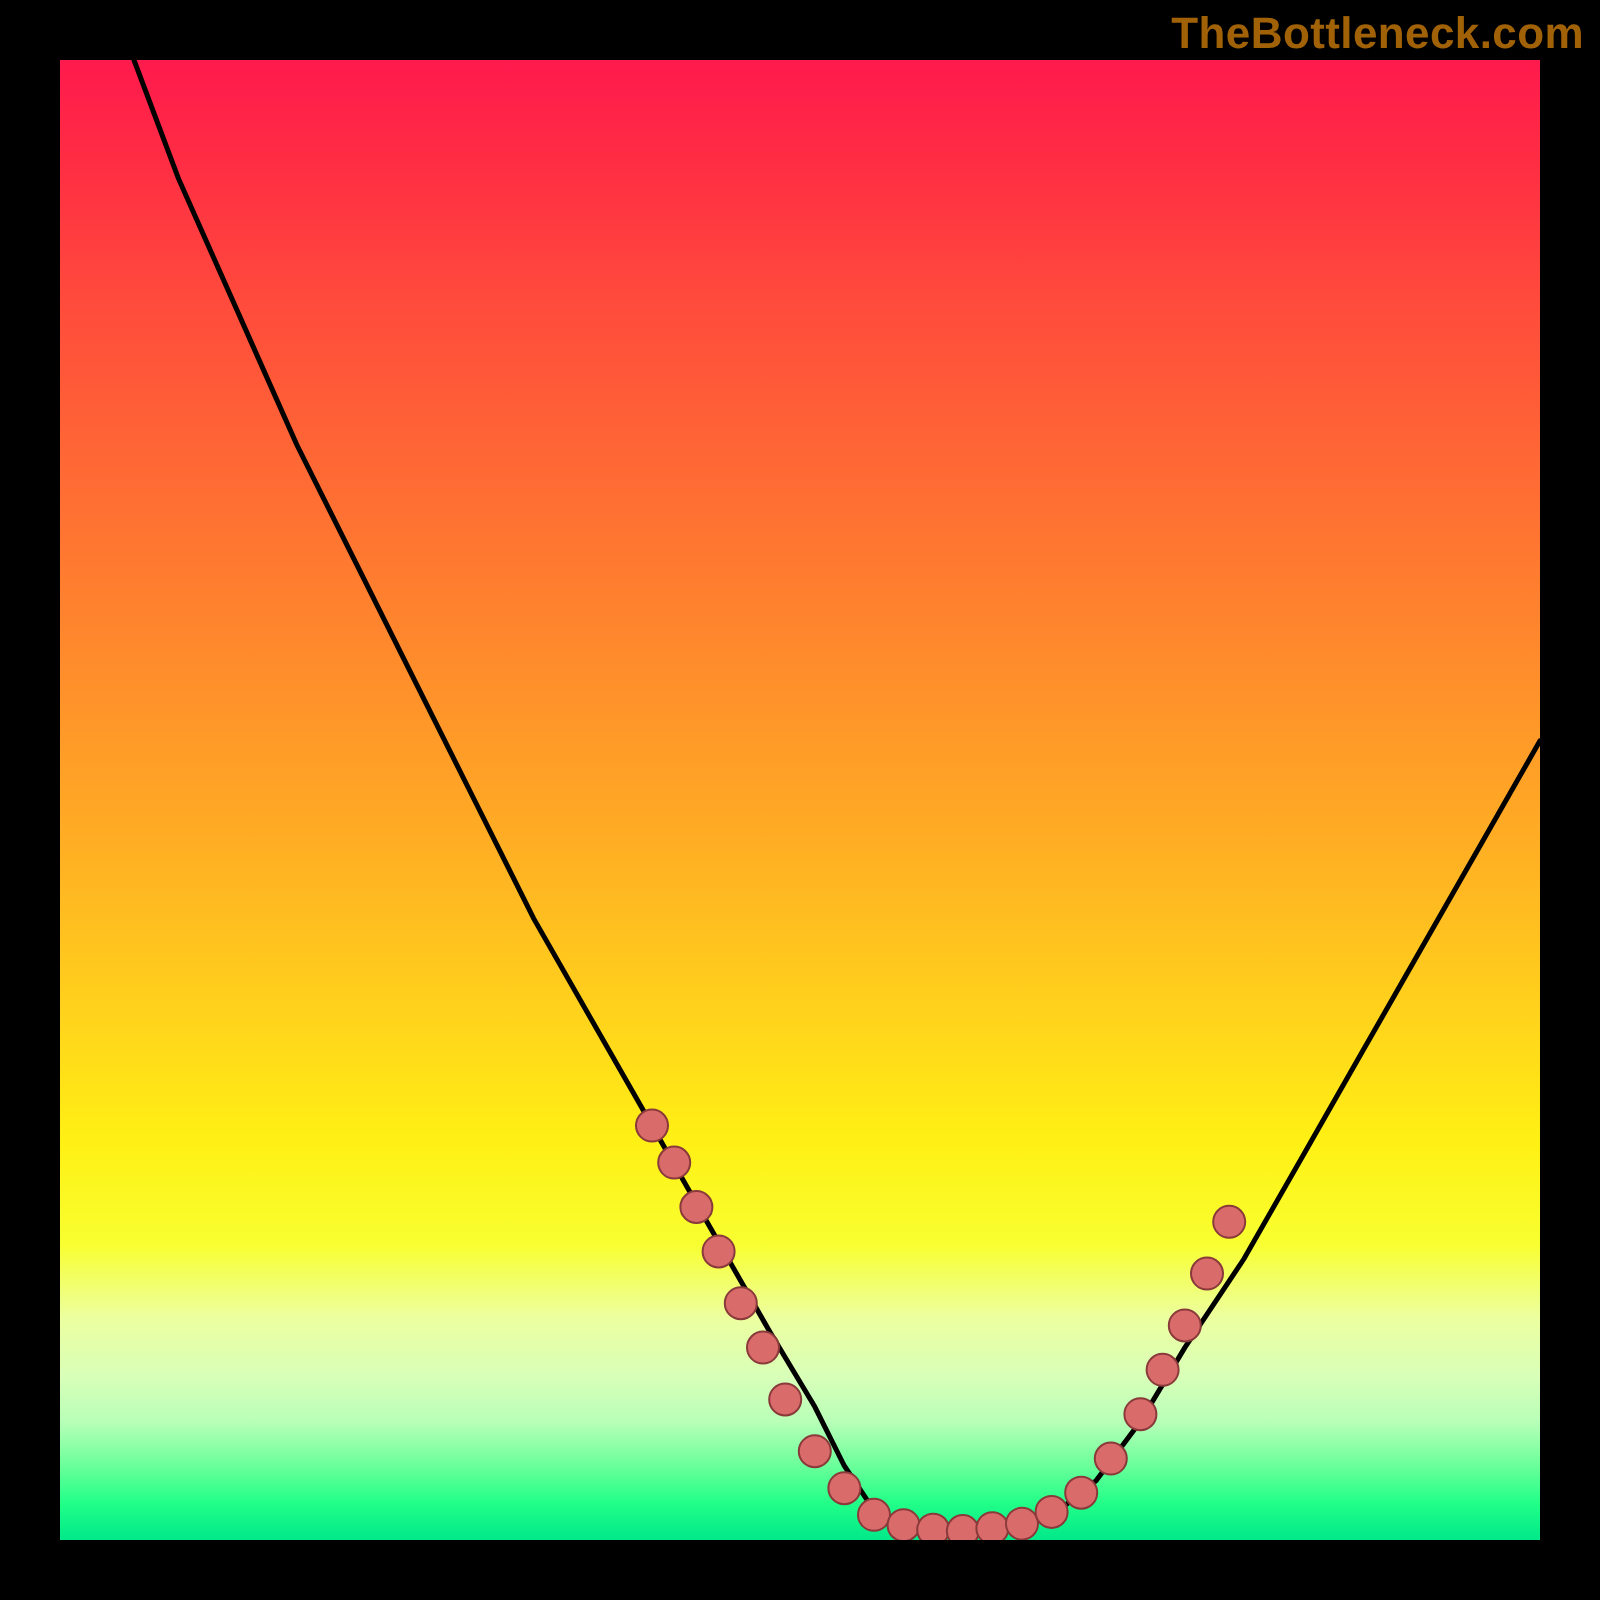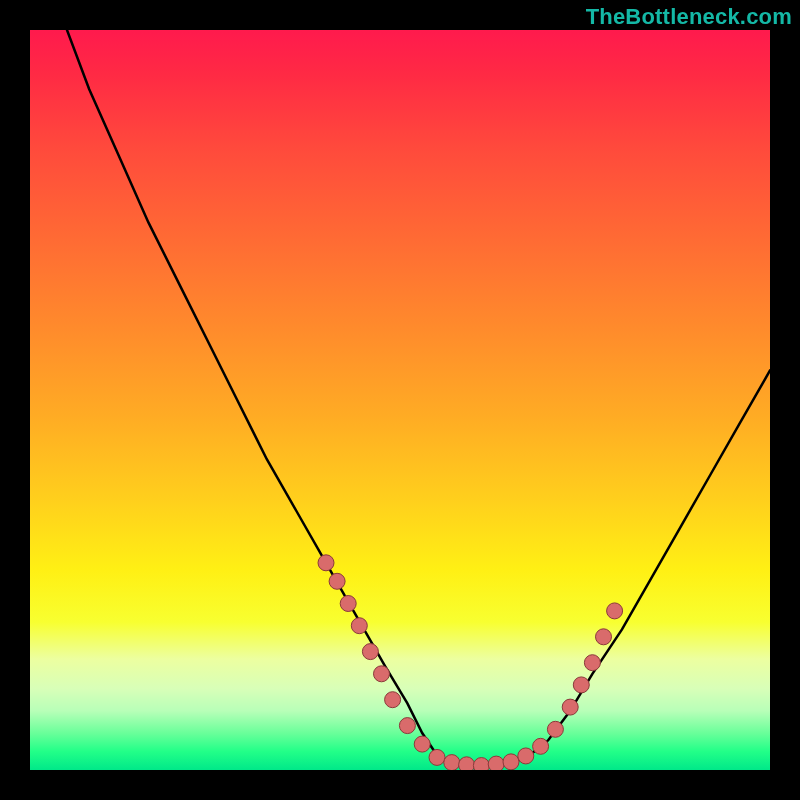--- a/index.html
+++ b/index.html
@@ -7,21 +7,21 @@
   .frame {
     position: relative;
     width: 800px;
     height: 800px;
     background: #000;
   }
   .watermark {
     position: absolute;
     top: 4px;
     right: 8px;
-    color: #14b8a6;
+    color: #a16207;
     font-family: Arial, Helvetica, sans-serif;
     font-size: 22px;
     font-weight: bold;
     letter-spacing: 0.2px;
     z-index: 10;
   }
   .plot-area {
     position: absolute;
     left: 30px;
     top: 30px;

